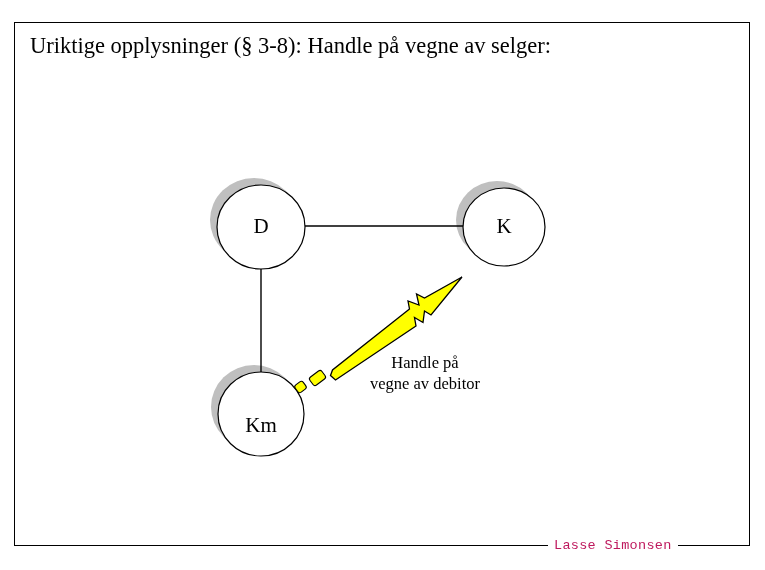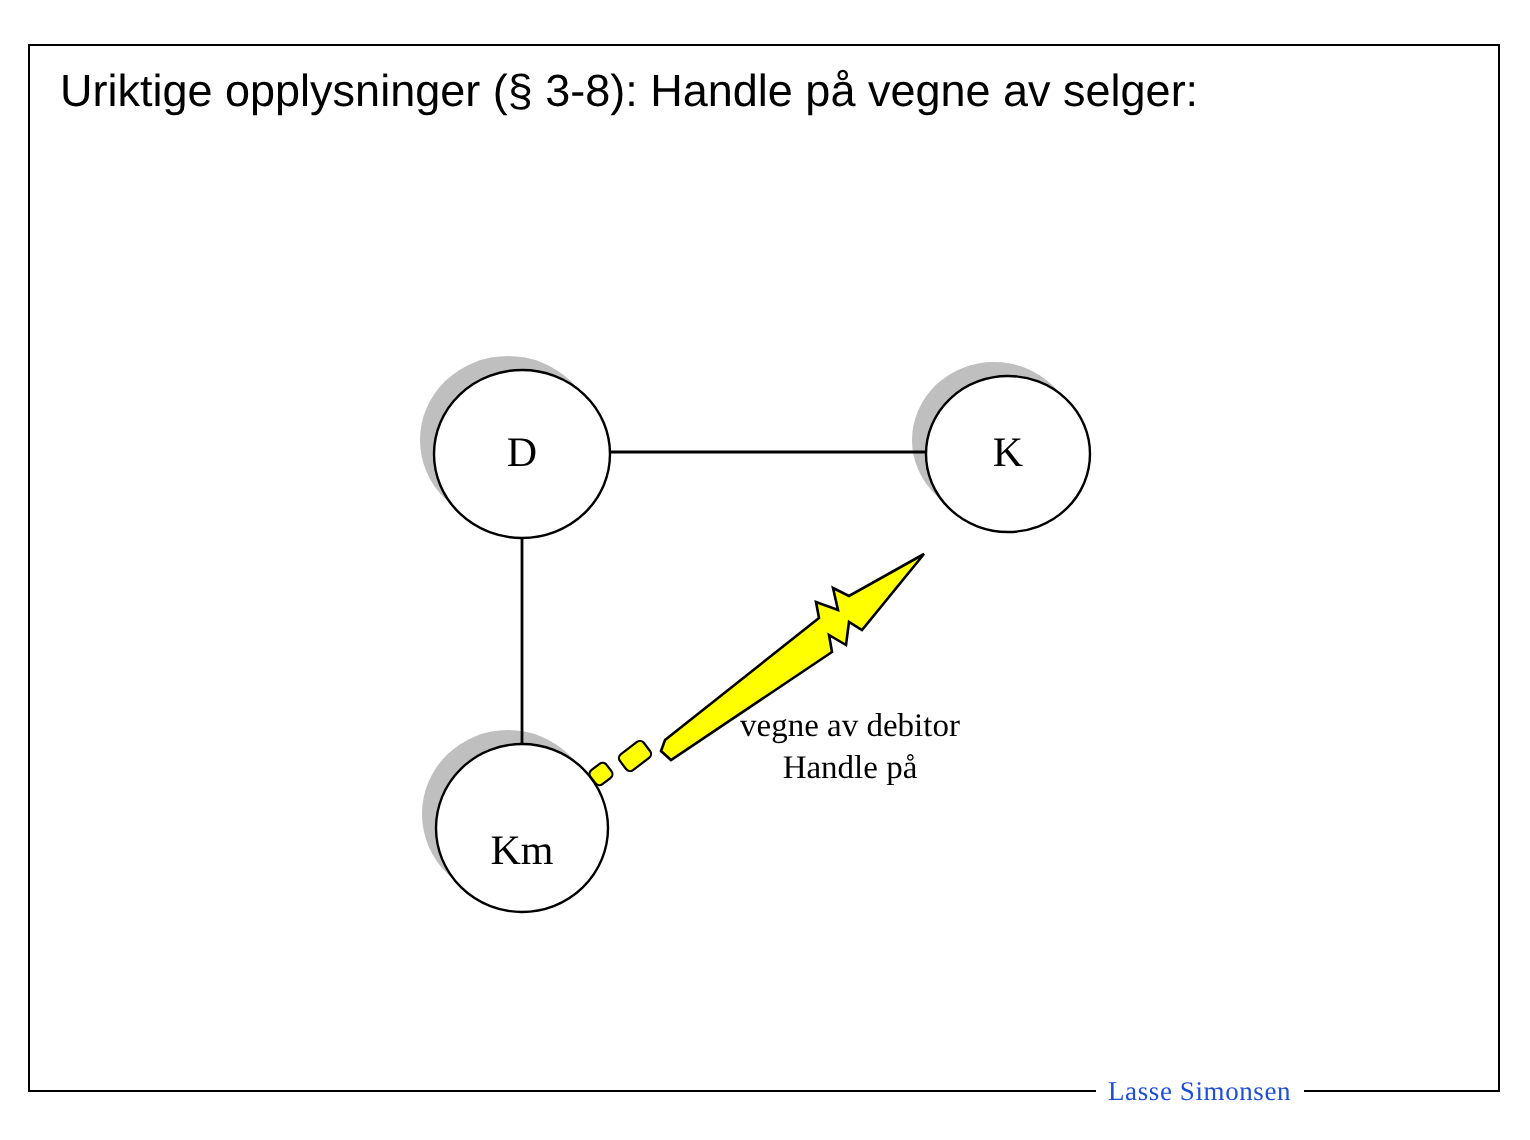--- a/index.html
+++ b/index.html
@@ -39,21 +39,21 @@
   
   .slide-title {
     position: absolute;
     left: 30px;
     top: 32px;
     width: 690px;
     font-size: 22.5px;
     line-height: 28px;
     color: #000000;
     white-space: nowrap;
-    font-family: Liberation Sans, sans-serif;
+    font-family: Liberation Serif, serif;
   }
 
   
   .diagram {
     position: absolute;
     left: 0;
     top: 0;
     width: 765px;
     height: 570px;
   }
@@ -87,25 +87,25 @@
 
   
   .footer {
     position: absolute;
     left: 548px;
     top: 535px;
     height: 22px;
     line-height: 22px;
     padding: 0 6px;
     background: #ffffff;
-    color: #1d4ed8;
+    color: #be185d;
     font-size: 13.5px;
     letter-spacing: 0.3px;
     white-space: nowrap;
-    font-family: Liberation Serif, serif;
+    font-family: Liberation Mono, monospace;
   }
 </style>
 </head>
 <body>
 
 <div id="slide">
 
   <div class="frame"></div>
 
   <div class="slide-title">Uriktige opplysninger (§ 3-8): Handle på vegne av selger:</div>
@@ -145,19 +145,19 @@
              Z" fill="#ffff00" stroke="#000000" stroke-width="1.3" stroke-linejoin="miter"></path>
   </svg>
 
   <div class="node-label d">D</div>
 
   <div class="node-label k">K</div>
 
   <div class="node-label km">Km</div>
 
   <div class="arrow-label">
+    <span>Handle på</span>
     <span>vegne av debitor</span>
-    <span>Handle på</span>
   </div>
 
   <div class="footer">Lasse Simonsen</div>
 
 </div>
 
 </body></html>

